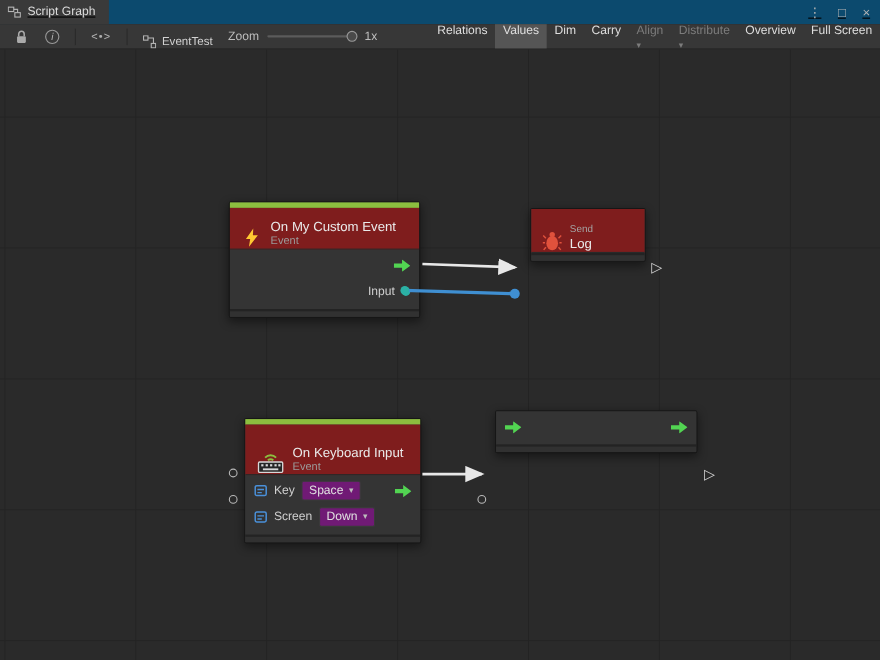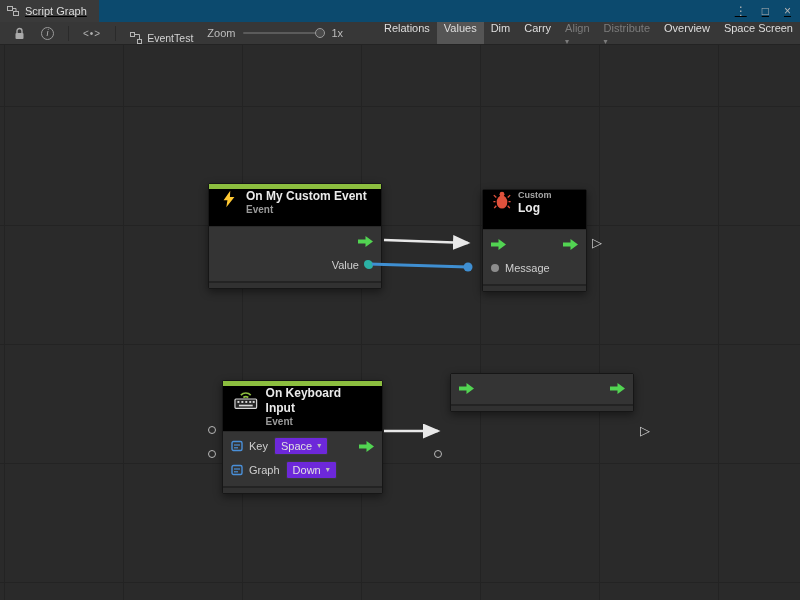--- a/index.html
+++ b/index.html
@@ -43,38 +43,38 @@
     background-image:
       linear-gradient(#232323 1px, transparent 1px),
       linear-gradient(90deg, #232323 1px, transparent 1px);
     background-size:119px 119px;
     background-position:4px 61px; }
 
   
   .node { position:absolute; background:#353535; border:1px solid #161616; border-radius:2px;
           box-shadow:0 3px 9px rgba(0,0,0,.45); font-size:11px; color:#cccccc; }
   .node-strip { height:5px; background:var(--event-green,#8CBE3F); }
-  .node-header { display:flex; align-items:flex-start; gap:7px; padding:0 10px; background:#000000;
-                 border-bottom:1px solid #292929;font-weight:bold; }
+  .node-header { display:flex; align-items:flex-end; gap:7px; padding:0 10px; background:#7f1d1d;
+                 border-bottom:1px solid #292929; }
   .node-title { font-size:12px; color:#eaeaea; line-height:1.25; }
   .node-sub { font-size:10px; color:#9b9b9b; line-height:1.2; }
   .node-kicker { font-size:9px; color:#a5a5a5; line-height:1.2; }
   .node-body { padding:2px 0 4px; background:#343434; }
   .prow { height:24px; display:flex; align-items:center; padding:0 8px; gap:6px; }
   .prow.right { justify-content:flex-end; }
   .prow.split { justify-content:space-between; }
   .node-footer { height:7px; background:#313131; border-top:2px solid #232323; }
 
   .garr { display:block; color:var(--arrow-green,#52D452); }
   .dot { width:8px; height:8px; border-radius:50%; flex:0 0 8px; }
   .dot.teal { background:var(--port-teal,#2BB1A5); }
   .dot.gray { background:#8d8d8d; }
   .plabel { color:#cfcfcf; }
 
-  .dd { background:#6d28d9; border:1px solid #3a3a3a; border-radius:2px; padding:1px 6px; display:flex;
+  .dd { background:#701a75; border:1px solid #3a3a3a; border-radius:2px; padding:1px 6px; display:flex;
         align-items:center; gap:5px; color:#e0e0e0; font-size:11px; line-height:14px; }
   .dd .caret { font-size:8px; color:#bdbdbd; }
   .vfield { background:#cfcfcf; color:#1b1b1b; border-radius:2px; min-width:14px; height:16px;
             line-height:16px; font-size:11px; text-align:center; padding:0 3px; }
 
   .oport { position:absolute; width:8px; height:8px; border:1px solid #b8b8b8; border-radius:50%; }
   .tri { position:absolute; color:#cfcfcf; font-size:13px; line-height:1; }
 
   .wires { position:absolute; left:0; top:0; pointer-events:none; z-index:5; }
   .node { z-index:2; }
@@ -153,21 +153,21 @@
         <span class="caret">▾</span>
         </span>
       <span class="tb-btn disabled">
         <span>Distribute</span>
         <span class="caret">▾</span>
         </span>
       <span class="tb-btn">
         <span>Overview</span>
         </span>
       <span class="tb-btn">
-        <span>Space Screen</span>
+        <span>Full Screen</span>
         </span>
     </div>
   </div>
 
   <div class="canvas">
 
     <div class="node" style="left:208px; top:138px; width:174px;">
       <div class="node-strip"></div>
       <div class="node-header" style="height:38px;">
         <svg width="20" height="20" viewBox="0 0 24 24">
@@ -178,21 +178,21 @@
           <div class="node-sub">Event</div>
         </div>
       </div>
       <div class="node-body">
         <div class="prow right">
           <svg class="garr" width="15" height="11" viewBox="0 0 15 11">
             <path d="M0 3.5h7.5V0L15 5.5 7.5 11V7.5H0z" fill="currentColor"></path>
             </svg>
         </div>
         <div class="prow right">
-          <span class="plabel">Value</span>
+          <span class="plabel">Input</span>
           <span class="dot teal"></span>
         </div>
       </div>
       <div class="node-footer"></div>
     </div>
 
     <div class="node" style="left:482px; top:144px; width:105px;">
       <div class="node-header" style="height:40px;">
         <svg width="18" height="20" viewBox="0 0 22 24">
           <g stroke="#E0513C" stroke-width="1.6">
@@ -200,36 +200,22 @@
               <line x1="18" y1="9" x2="21" y2="6"></line>
             <line x1="3" y1="14" x2="0.5" y2="14"></line>
               <line x1="19" y1="14" x2="21.5" y2="14"></line>
             <line x1="4" y1="19" x2="1.5" y2="22"></line>
               <line x1="18" y1="19" x2="20.5" y2="22"></line>
           </g>
           <circle class="bug-fill" cx="11" cy="5" r="3"></circle>
           <ellipse class="bug-fill" cx="11" cy="14.5" rx="6.5" ry="8"></ellipse>
         </svg>
         <div>
-          <div class="node-kicker">Custom</div>
+          <div class="node-kicker">Send</div>
           <div class="node-title">Log</div>
-        </div>
-      </div>
-      <div class="node-body">
-        <div class="prow split">
-          <svg class="garr" width="15" height="11" viewBox="0 0 15 11">
-            <path d="M0 3.5h7.5V0L15 5.5 7.5 11V7.5H0z" fill="currentColor"></path>
-            </svg>
-          <svg class="garr" width="15" height="11" viewBox="0 0 15 11">
-            <path d="M0 3.5h7.5V0L15 5.5 7.5 11V7.5H0z" fill="currentColor"></path>
-            </svg>
-        </div>
-        <div class="prow">
-          <span class="dot gray"></span>
-          <span class="plabel">Message</span>
         </div>
       </div>
       <div class="node-footer"></div>
     </div>
 
     <div class="node" style="left:222px; top:335px; width:161px;">
       <div class="node-strip"></div>
       <div class="node-header" style="height:46px;">
         <svg width="26" height="24" viewBox="0 0 26 24">
           <path d="M8 9 a7 7 0 0 1 10 0" fill="none" stroke="#8CBE3F" stroke-width="1.7"></path>
@@ -264,21 +250,21 @@
           <svg class="garr" style="margin-left:auto;" width="15" height="11" viewBox="0 0 15 11">
             <path d="M0 3.5h7.5V0L15 5.5 7.5 11V7.5H0z" fill="currentColor"></path>
             </svg>
         </div>
         <div class="prow">
           <svg width="12" height="12" viewBox="0 0 12 12">
             <rect x="1" y="1.5" width="10" height="9" rx="1.5" fill="none" stroke="#4a90d9" stroke-width="1.4"></rect>
             <line x1="3" y1="5" x2="9" y2="5" stroke="#4a90d9" stroke-width="1.2"></line>
             <line x1="3" y1="7.8" x2="7" y2="7.8" stroke="#4a90d9" stroke-width="1.2"></line>
           </svg>
-          <span class="plabel">Graph</span>
+          <span class="plabel">Screen</span>
           <span class="dd">
             <span>Down</span>
             <span class="caret">▾</span>
           </span>
         </div>
       </div>
       <div class="node-footer"></div>
     </div>
 
     <div class="node" style="left:450px; top:328px; width:184px;">

